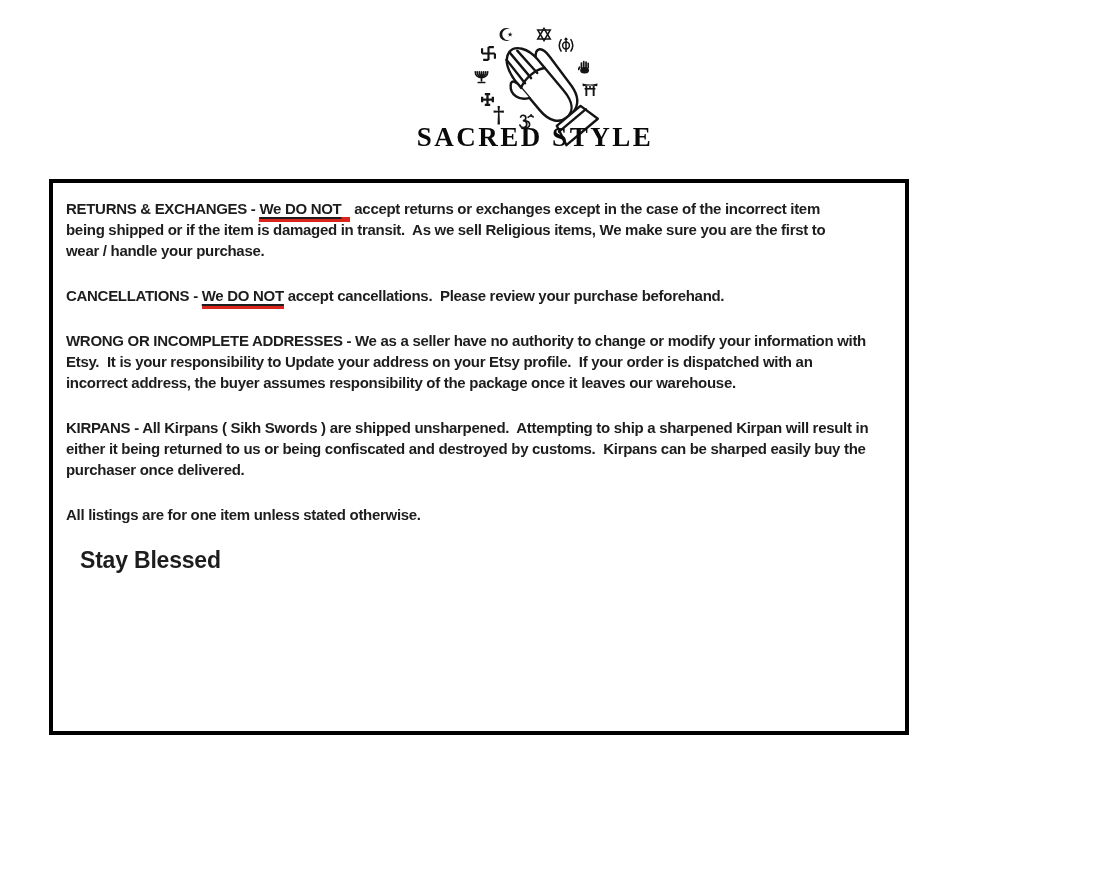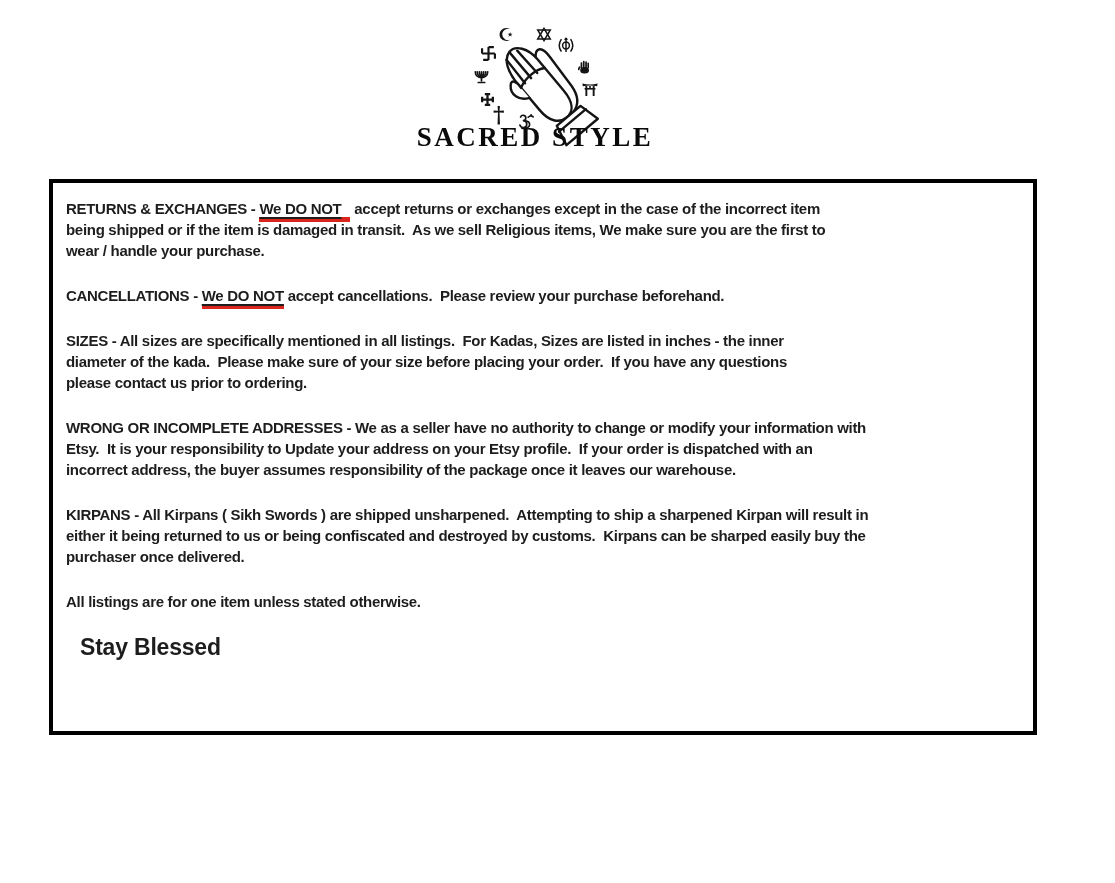--- a/index.html
+++ b/index.html
@@ -22,21 +22,21 @@
   .s-potent{left:65px;top:82px;}
   .s-cross{left:78px;top:93px;font-family:"DejaVu Serif",serif;font-size:22px;font-weight:700;}
   .s-om{left:103px;top:104px;}
   .brand{
     position:absolute;left:-40px;right:-40px;top:112px;text-align:center;
     font-family:"Liberation Serif","DejaVu Serif",serif;font-size:27px;font-weight:600;
     letter-spacing:2.5px;color:#0a0a0a;white-space:nowrap;
   }
   
   .policy-box{
-    position:absolute;left:49px;top:179px;width:988px;height:556px;
+    position:absolute;left:49px;top:179px;width:860px;height:556px;
     border:4px solid #000;box-sizing:border-box;padding:15px 10px 0 13px;
     background:#fff;
   }
   .para{
     margin:0 0 24px 0;white-space:pre-wrap;
     font-weight:bold;font-size:15px;line-height:21px;
     letter-spacing:-0.3px;color:#1d1d1d;
   }
   .pre-gap{margin-top:5px;}
   .donot{
@@ -143,23 +143,20 @@
   <div class="brand">SACRED STYLE</div>
 </div>
 
 <div class="policy-box">
   <p class="para"><span>RETURNS &amp; EXCHANGES - </span><span class="donot extend">We DO NOT</span><span> accept returns or exchanges except in the case of the incorrect item
 being shipped or if the item is damaged in transit.  As we sell Religious items, We make sure you are the first to
 wear / handle your purchase.</span></p>
 
   <p class="para"><span>CANCELLATIONS - </span><span class="donot">We DO NOT</span><span> accept cancellations.  Please review your purchase beforehand.</span></p>
 
-  <p class="para">SIZES - All sizes are specifically mentioned in all listings.  For Kadas, Sizes are listed in inches - the inner
-diameter of the kada.  Please make sure of your size before placing your order.  If you have any questions
-please contact us prior to ordering.</p>
 
 
   <p class="para">WRONG OR INCOMPLETE ADDRESSES - We as a seller have no authority to change or modify your information with
 Etsy.  It is your responsibility to Update your address on your Etsy profile.  If your order is dispatched with an
 incorrect address, the buyer assumes responsibility of the package once it leaves our warehouse.</p>
 
   <p class="para">KIRPANS - All Kirpans ( Sikh Swords ) are shipped unsharpened.  Attempting to ship a sharpened Kirpan will result in
 either it being returned to us or being confiscated and destroyed by customs.  Kirpans can be sharped easily buy the
 purchaser once delivered.</p>
 

